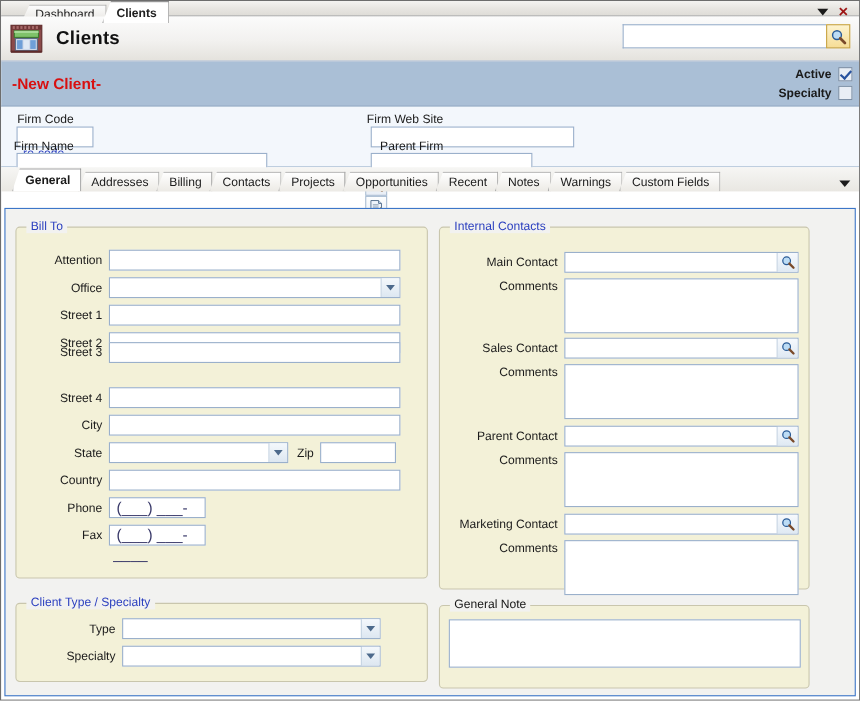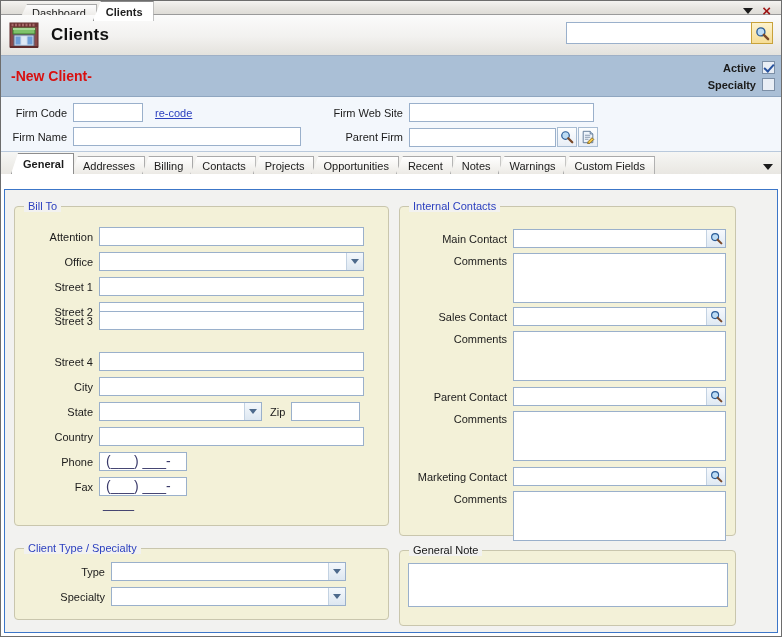--- a/index.html
+++ b/index.html
@@ -140,21 +140,21 @@
 
   
   .firmstrip {
     position: relative;
     height: 55px;
     background: #f3f7fc;
     border-bottom: 1px solid #b9c9dc;
     font-size: 11px;
     color: #1b1b1b;
   }
-  .fld { position: absolute; display: flex; align-items: center; }
+  .fld { position: absolute; display: flex; align-items: flex-start; flex-direction: column; }
   .fld label { text-align: right; color: #1b1b1b; }
   .inp {
     border: 1px solid #9ab0cb;
     background: #ffffff;
     height: 19px;
     font-size: 11px;
     padding: 0 3px;
     outline: none;
     font-family: "Liberation Sans", sans-serif;
   }

